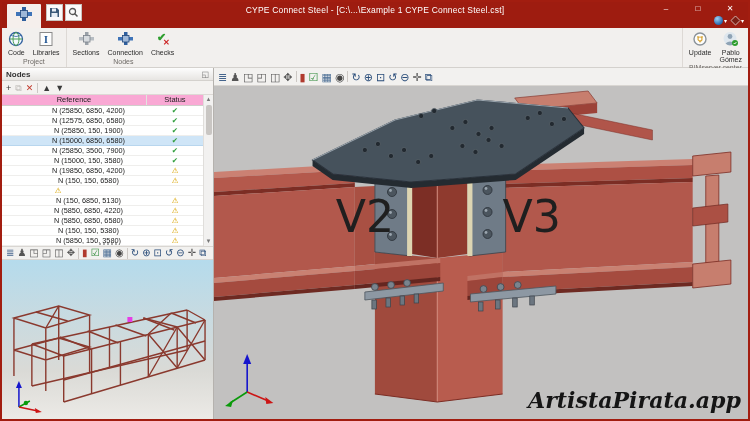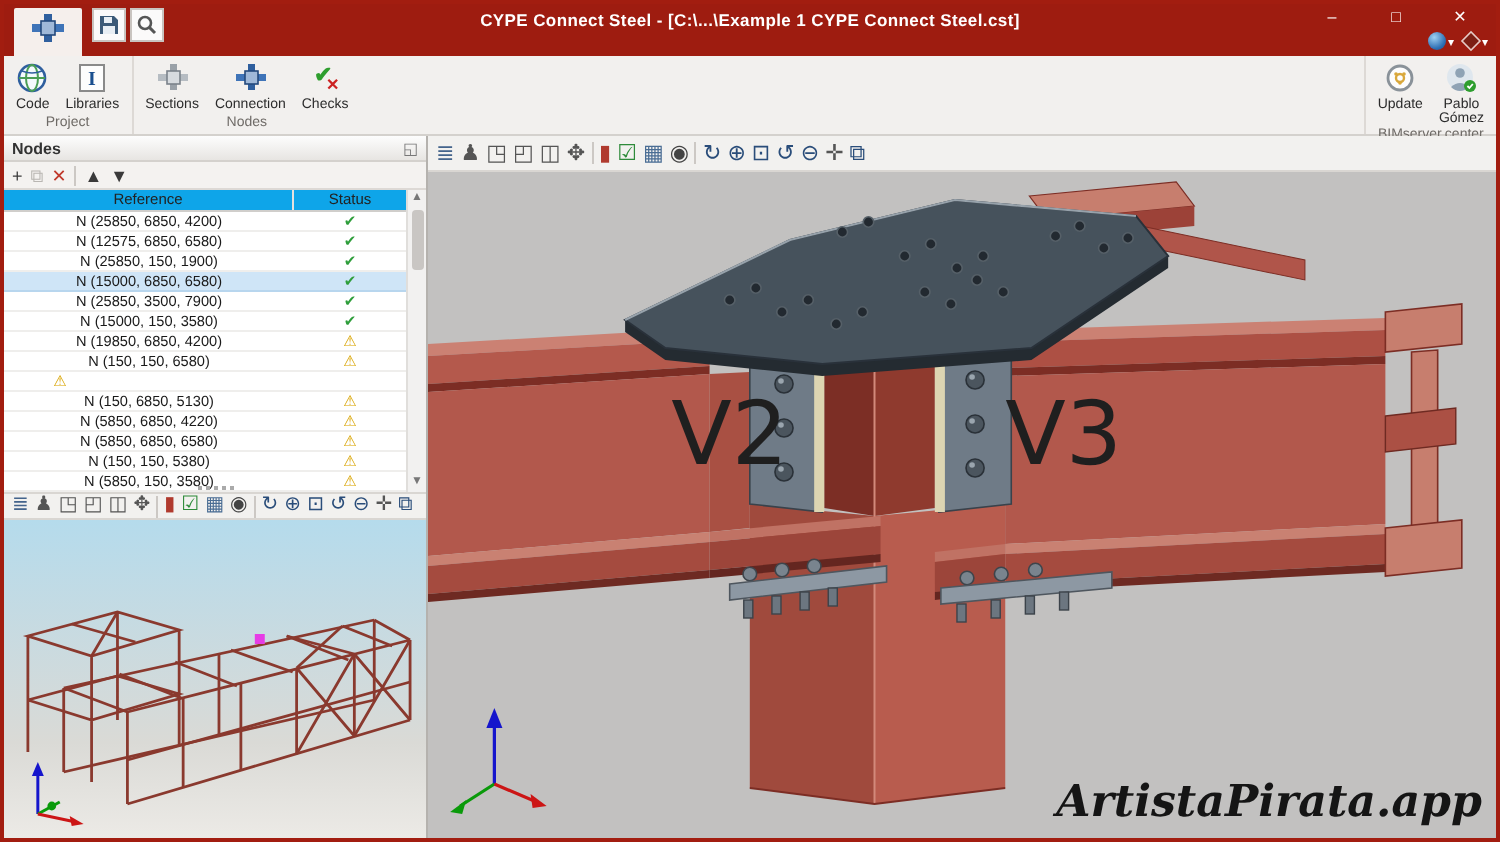--- a/index.html
+++ b/index.html
@@ -9,21 +9,21 @@
     background:#f2f0ee; display:flex; flex-direction:column; }
 
   
   .titlebar { position:relative; height:26px; background:#9e1c10; flex:0 0 auto; }
   .app-tab { position:absolute; left:5px; top:2px; width:34px; height:24px;
     background:#f5efec; border-radius:1px 1px 0 0; display:flex; align-items:center; justify-content:center; }
   .qat { position:absolute; left:44px; top:2px; display:flex; gap:2px; }
   .qat-btn { width:17px; height:17px; background:#fbfafa; border:1px solid #c9c4c0;
     display:flex; align-items:center; justify-content:center; }
   .title-text { position:absolute; left:0; right:0; top:3px; text-align:center;
-    color:#fff; font-size:8.5px; font-weight:bold; letter-spacing:0.2px; }
+    color:#fff; font-size:8.5px; font-weight:normal; letter-spacing:0.2px; }
   .win-controls { position:absolute; right:2px; top:0; display:flex; }
   .win-btn { width:32px; height:13px; color:#fff; font-size:8px; line-height:13px;
     text-align:center; }
   .tb-mini-icons { position:absolute; right:4px; top:14px; display:flex; gap:4px; align-items:center; }
   .tb-mini { display:flex; align-items:center; gap:1px; font-size:6px; color:#fff; }
   .globe-dot { width:9px; height:9px; border-radius:50%;
     background:radial-gradient(circle at 35% 30%, #9fd0f2, #2d6fb4 65%, #194d84); }
   .style-dot { width:9px; height:9px; background:#7c1f14; transform:rotate(45deg) scale(.8);
     border:1px solid #e8c9c4; }
 
@@ -48,24 +48,24 @@
     border-bottom:1px solid #d4d1cd; display:flex; align-items:center; padding:0 4px; }
   .panel-title span.t { font-size:8px; font-weight:bold; color:#333; flex:1; }
   .panel-title .float-ic { font-size:8px; color:#777; }
   .panel-toolbar { height:14px; display:flex; align-items:center; gap:4px; padding:0 4px;
     background:#f4f2f0; border-bottom:1px solid #ddd9d5; }
   .ptb-ic { font-size:9px; line-height:12px; cursor:default; }
   .ptb-sep { width:1px; height:10px; background:#ccc8c4; }
 
   .node-table { flex:0 0 auto; display:flex; background:#fff; }
   .nt-main { flex:1; display:flex; flex-direction:column; }
-  .nt-header { height:11px; display:flex; background:#0ea5e9; border-bottom:1px solid #d0cecb; }
+  .nt-header { height:11px; display:flex; background:#f9a8d4; border-bottom:1px solid #d0cecb; }
   .nt-header .c1 { flex:1; text-align:center; font-size:7.5px; color:#222; border-right:1px solid #e4e2df; }
   .nt-header .c2 { width:56px; text-align:center; font-size:7.5px; color:#222; }
-  .nrow { height:10px; display:flex; align-items:center; border-bottom:1px solid #efeeec; }
+  .nrow { height:10px; display:flex; align-items:center; border-bottom:1px solid #efeeec;padding-left:28px; }
   .nrow .ref { flex:1; text-align:center; font-size:7.3px; color:#1a1a1a; white-space:nowrap; }
   .nrow .st { width:56px; text-align:center; font-size:7.5px; line-height:10px; }
   .nrow.sel { background:#cfe5f7; border-bottom:1px solid #b8d6ee; }
   .scrollcol { width:10px; background:#f2f1f0; border-left:1px solid #e0dedb;
     display:flex; flex-direction:column; align-items:center; }
   .scrollcol .arr { font-size:6px; color:#777; height:9px; line-height:9px; }
   .scrollcol .thumb { width:6px; height:30px; background:#c9c6c3; border-radius:2px; margin-top:1px; }
   .scrollcol .spacer { flex:1; }
   .splitter-dots { height:0; position:relative; }
   .splitter-dots i { position:absolute; left:50%; top:-3px; width:18px; height:2px;

